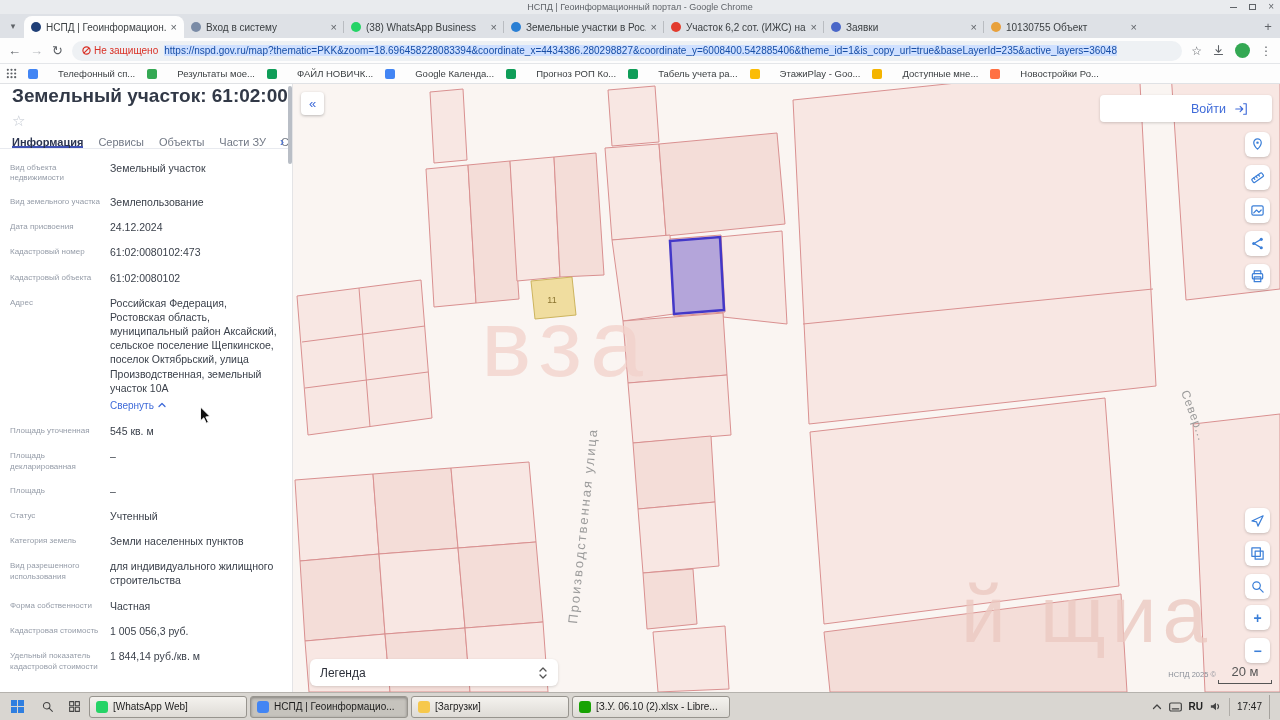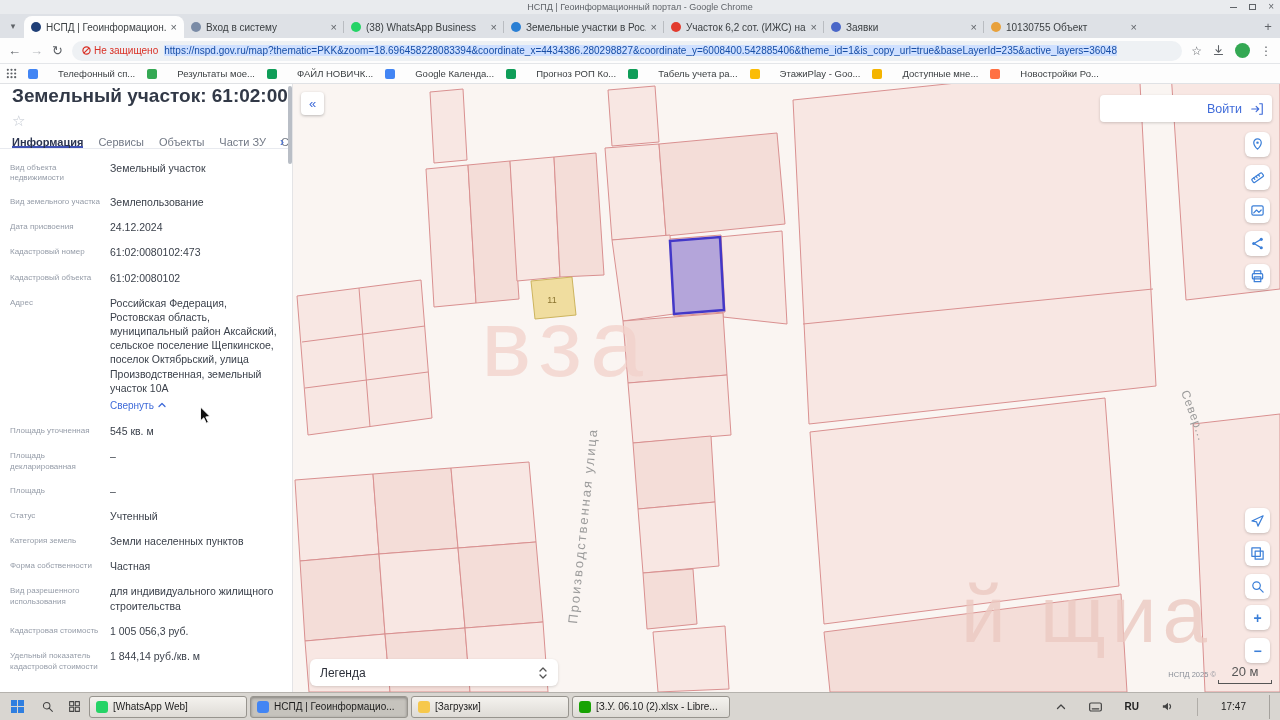--- a/index.html
+++ b/index.html
@@ -56,21 +56,21 @@
   .field-label { font-size:8px; color:#959ca8; line-height:1.35; padding-top:2px; }
   .field-value { font-size:10.5px; color:#3b414b; line-height:1.35; }
   .field-link { font-size:10px; color:#3f6bd9; margin-top:3px; display:inline-flex; align-items:center; gap:4px; text-decoration:none; cursor:pointer; }
   .panel-scroll { position:absolute; right:0; top:0; width:4px; bottom:0; }
   .panel-thumb { position:absolute; right:0; top:2px; width:4px; height:78px; background:#b9bec6; border-radius:2px; }
 
   
   .map { position:absolute; left:293px; right:0; top:0; bottom:0; background:#faf5f2; overflow:hidden; }
   .map svg.basemap { position:absolute; inset:0; width:100%; height:100%; }
   .collapse-btn { position:absolute; left:8px; top:8px; width:23px; height:23px; background:#fff; border-radius:4px; box-shadow:0 1px 3px rgba(0,0,0,.25); color:#3f6bd9; font-size:13px; display:flex; align-items:center; justify-content:center; z-index:5; }
-  .login-btn { position:absolute; top:11px; right:8px; width:172px; height:27px; background:#fff; border-radius:4px; box-shadow:0 1px 3px rgba(0,0,0,.18); display:flex; align-items:center; justify-content:flex-end; gap:8px; padding:0 8px; color:#3f6bd9; font-size:12.5px; z-index:5; }
+  .login-btn { position:absolute; top:11px; right:8px; width:172px; height:27px; background:#fff; border-radius:4px; box-shadow:0 1px 3px rgba(0,0,0,.18); display:flex; align-items:center; justify-content:flex-end; gap:8px; padding:0 24px; color:#3f6bd9; font-size:12.5px; z-index:5; }
   .tools { position:absolute; right:10px; display:flex; flex-direction:column; gap:8px; z-index:5; }
   .tools-a { top:48px; } .tools-b { top:424px; } .tools-c { top:521px; }
   .map-btn { width:25px; height:25px; background:#fff; border-radius:6px; box-shadow:0 1px 3px rgba(0,0,0,.2); display:flex; align-items:center; justify-content:center; color:#3b7fd8; font-size:14px; font-weight:700; }
   .legend { position:absolute; left:17px; bottom:6px; width:248px; height:27px; background:#fff; border-radius:6px; box-shadow:0 1px 3px rgba(0,0,0,.15); display:flex; align-items:center; justify-content:space-between; padding:0 10px; font-size:12px; color:#2c303a; z-index:5; }
   .attribution { position:absolute; right:64px; bottom:13px; font-size:7.5px; color:#8a8f98; z-index:5; }
   .scalebar { position:absolute; right:8px; bottom:8px; width:54px; font-size:13px; color:#555; text-align:center; z-index:5; }
   .scalebar .bar { height:4px; border-left:1px solid #555; border-right:1px solid #555; border-bottom:1px solid #555; margin-top:1px; }
 
   
   .mouse-cursor { position:absolute; left:199px; top:406px; z-index:60; }
@@ -78,21 +78,21 @@
   
   .taskbar { position:absolute; left:0; right:0; bottom:0; height:28px; background:#d9d6d1; border-top:1px solid #b5b2ad; display:flex; align-items:center; gap:3px; padding:0 2px; z-index:10; }
   .start-btn { width:30px; height:24px; display:flex; align-items:center; justify-content:center; }
   .win-logo { display:grid; grid-template-columns:6px 6px; grid-template-rows:6px 6px; gap:1px; }
   .win-logo span { background:#2f7fe0; }
   .tb-ic { width:24px; height:24px; display:flex; align-items:center; justify-content:center; color:#444; }
   .tb-win { height:22px; flex:0 1 158px; min-width:0; background:linear-gradient(#f4f2ee,#dedbd6); border:1px solid #97948e; border-radius:3px; display:flex; align-items:center; gap:5px; padding:0 6px; font-size:10px; color:#1d1d1d; }
   .tb-win.active { background:#c6c3bd; box-shadow:inset 0 1px 3px rgba(0,0,0,.35); }
   .tb-win .favicon { width:12px; height:12px; border-radius:3px; }
   .tb-label { white-space:nowrap; overflow:hidden; }
-  .tray { margin-left:auto; display:flex; align-items:center; gap:23px; padding:0 4px; font-size:10px; color:#222; }
+  .tray { margin-left:auto; display:flex; align-items:center; gap:7px; padding:0 4px; font-size:10px; color:#222; }
   .tray-sep { width:1px; height:18px; background:#b0ada8; }
   .lang { font-weight:700; font-size:10px; }
   .clock { font-size:10px; }
   .show-desktop { width:5px; height:24px; border-left:1px solid #a5a29d; }
   svg .st { fill:none; stroke:currentColor; stroke-width:1.3; stroke-linecap:round; stroke-linejoin:round; }
 </style>
 </head>
 <body>
 
 <div class="titlebar">
@@ -484,31 +484,31 @@
 
         <div class="field">
           <div class="field-label">Категория земель</div>
           <div>
             <div class="field-value">Земли населенных пунктов</div>
 
           </div>
         </div>
 
         <div class="field">
+          <div class="field-label">Вид разрешенного использования</div>
+          <div>
+            <div class="field-value">для индивидуального жилищного строительства</div>
+
+          </div>
+        </div>
+
+        <div class="field">
           <div class="field-label">Форма собственности</div>
           <div>
             <div class="field-value">Частная</div>
-
-          </div>
-        </div>
-
-        <div class="field">
-          <div class="field-label">Вид разрешенного использования</div>
-          <div>
-            <div class="field-value">для индивидуального жилищного строительства</div>
 
           </div>
         </div>
 
         <div class="field">
           <div class="field-label">Кадастровая стоимость</div>
           <div>
             <div class="field-value">1 005 056,3 руб.</div>
 
           </div>

